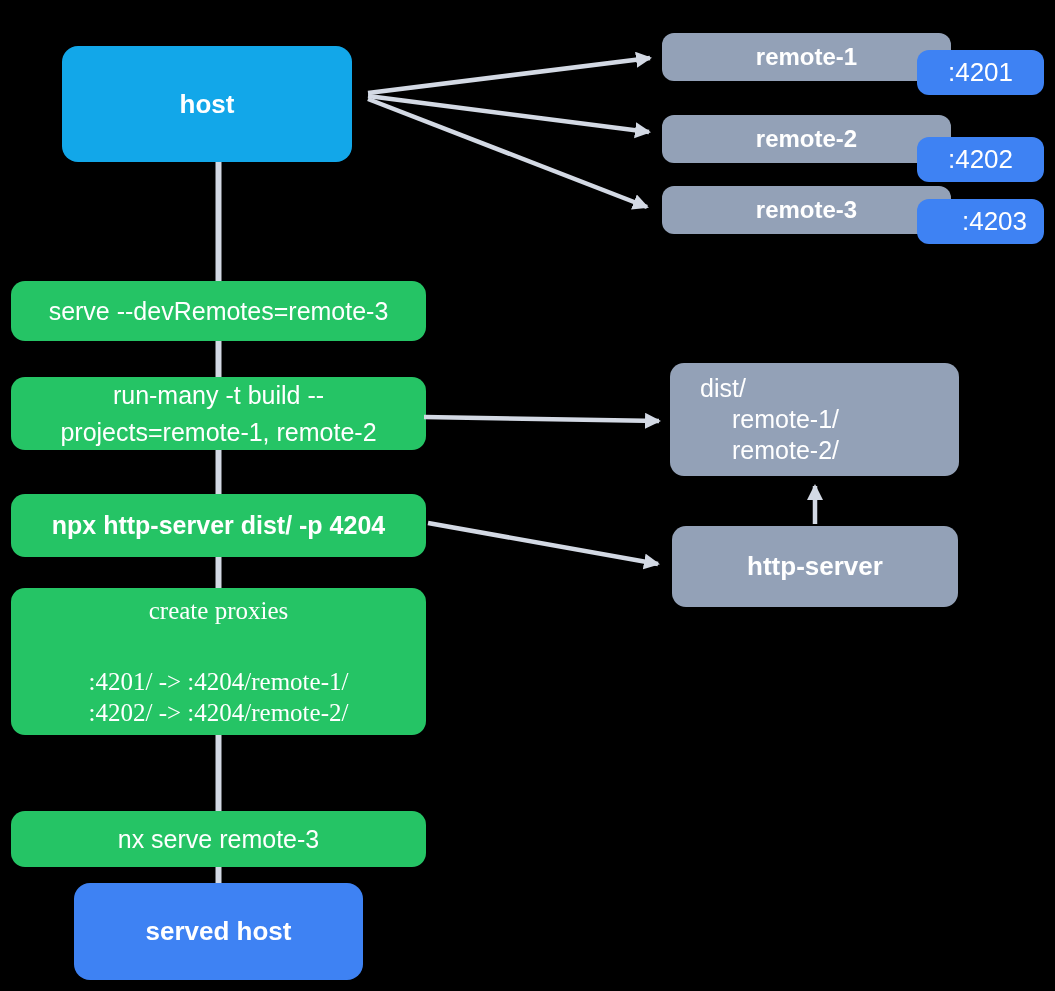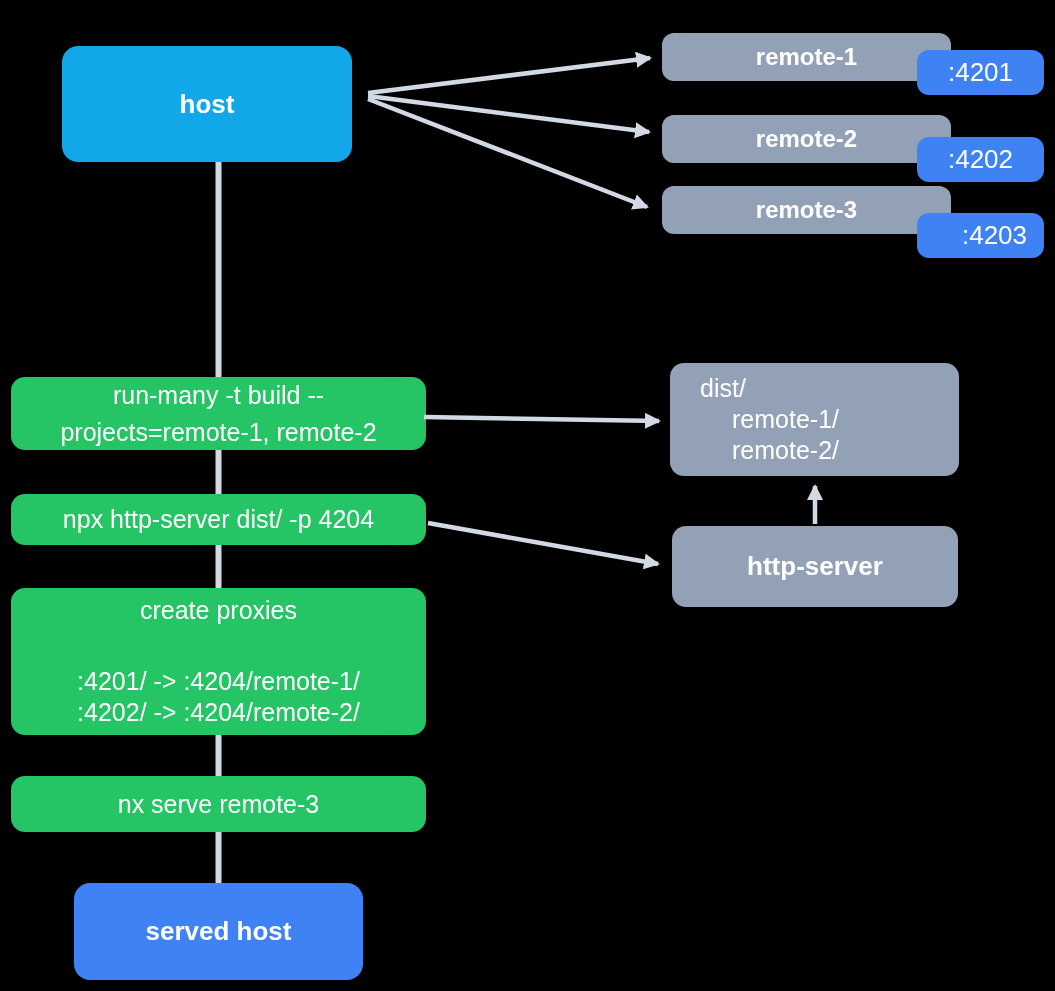--- a/index.html
+++ b/index.html
@@ -47,33 +47,33 @@
   .remote-1 { top: 33px; }
   .remote-2 { top: 115px; }
   .remote-3 { top: 186px; }
   .badge {
     left: 917px; width: 127px; height: 45px;
     background: var(--c-badge); border-radius: 12px;
     font-size: 26px; z-index: 2; margin-top: 40px;
   }
   .badge-1 { top: 10px; }
   .badge-2 { top: 97px; }
-  .badge-3 { top: 173px; padding-left: 28px; }
+  .badge-3 { top: 159px; padding-left: 28px; }
   .cmd {
     left: 11px; width: 415px;
     background: var(--c-green); border-radius: 14px;
     font-size: 25px;
   }
   .cmd-1 { top: 281px; height: 60px; }
   .cmd-2 { top: 377px; height: 73px; }
-  .cmd-3 { top: 494px; height: 51px; }
+  .cmd-3 { top: 494px; height: 63px; font-weight: bold; }
   .cmd-4 { top: 588px; height: 147px; }
-  .cmd-5 { top: 776px; height: 56px; }
+  .cmd-5 { top: 811px; height: 56px; }
   .cmd .tl { display: block; line-height: 37px; }
-  .cmd-4 .tl { line-height: 31px; }
+  .cmd-4 .tl { line-height: 31px; font-family: Liberation Serif, serif; }
   .cmd-4 .tl:empty { min-height: 40px; }
   .dist {
     left: 670px; top: 363px; width: 289px; height: 113px;
     background: var(--c-gray); border-radius: 14px;
     font-size: 25px;
     align-items: flex-start; justify-content: center;
     padding-left: 30px; text-align: left;
   }
   .dist .tl { display: block; line-height: 31px; }
   .dist .indent { margin-left: 32px; }
@@ -109,20 +109,23 @@
   <div class="node badge badge-1">
     <span>:4201</span>
   </div>
   <div class="node badge badge-2">
     <span>:4202</span>
   </div>
   <div class="node badge badge-3">
     <span>:4203</span>
   </div>
 
+  <div class="node cmd cmd-1">
+    <span class="tl">serve --devRemotes=remote-3</span>
+  </div>
   <div class="node cmd cmd-2">
     <span class="tl">run-many -t build --</span>
     <span class="tl">projects=remote-1, remote-2</span>
   </div>
   <div class="node cmd cmd-3">
     <span class="tl">npx http-server dist/ -p 4204</span>
   </div>
   <div class="node cmd cmd-4">
     <span class="tl">create proxies</span>
     <span class="tl"></span>

